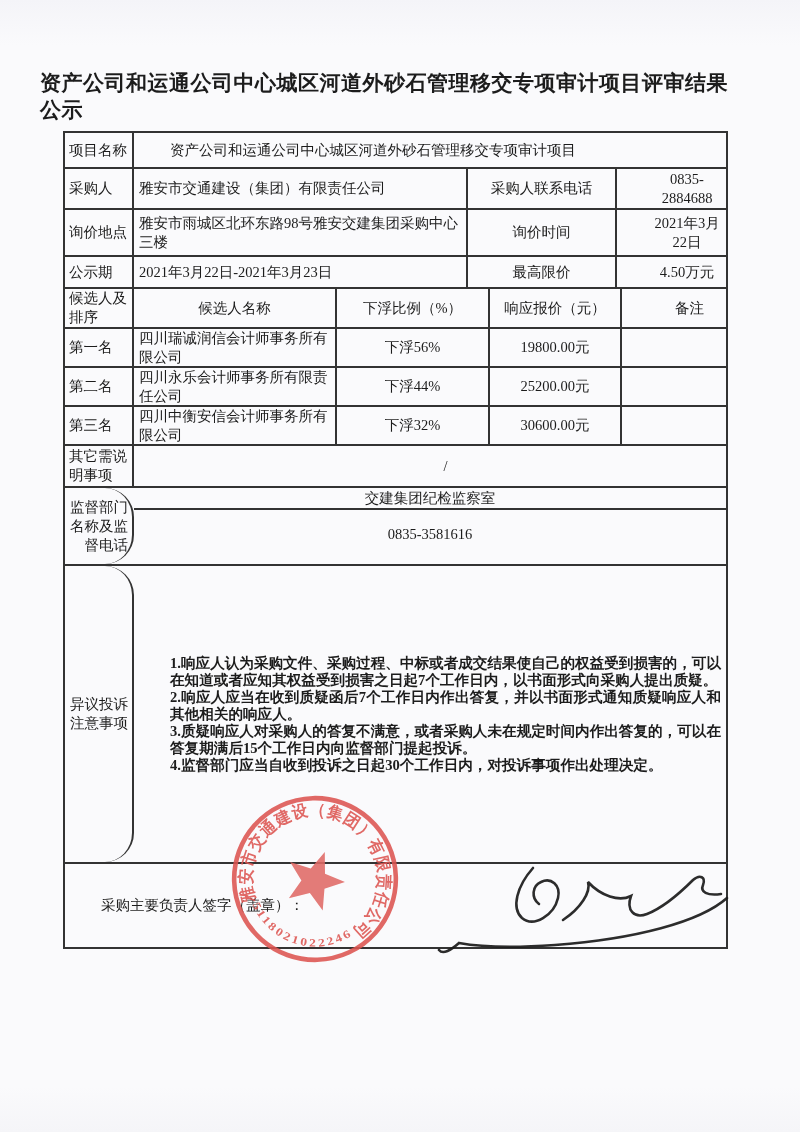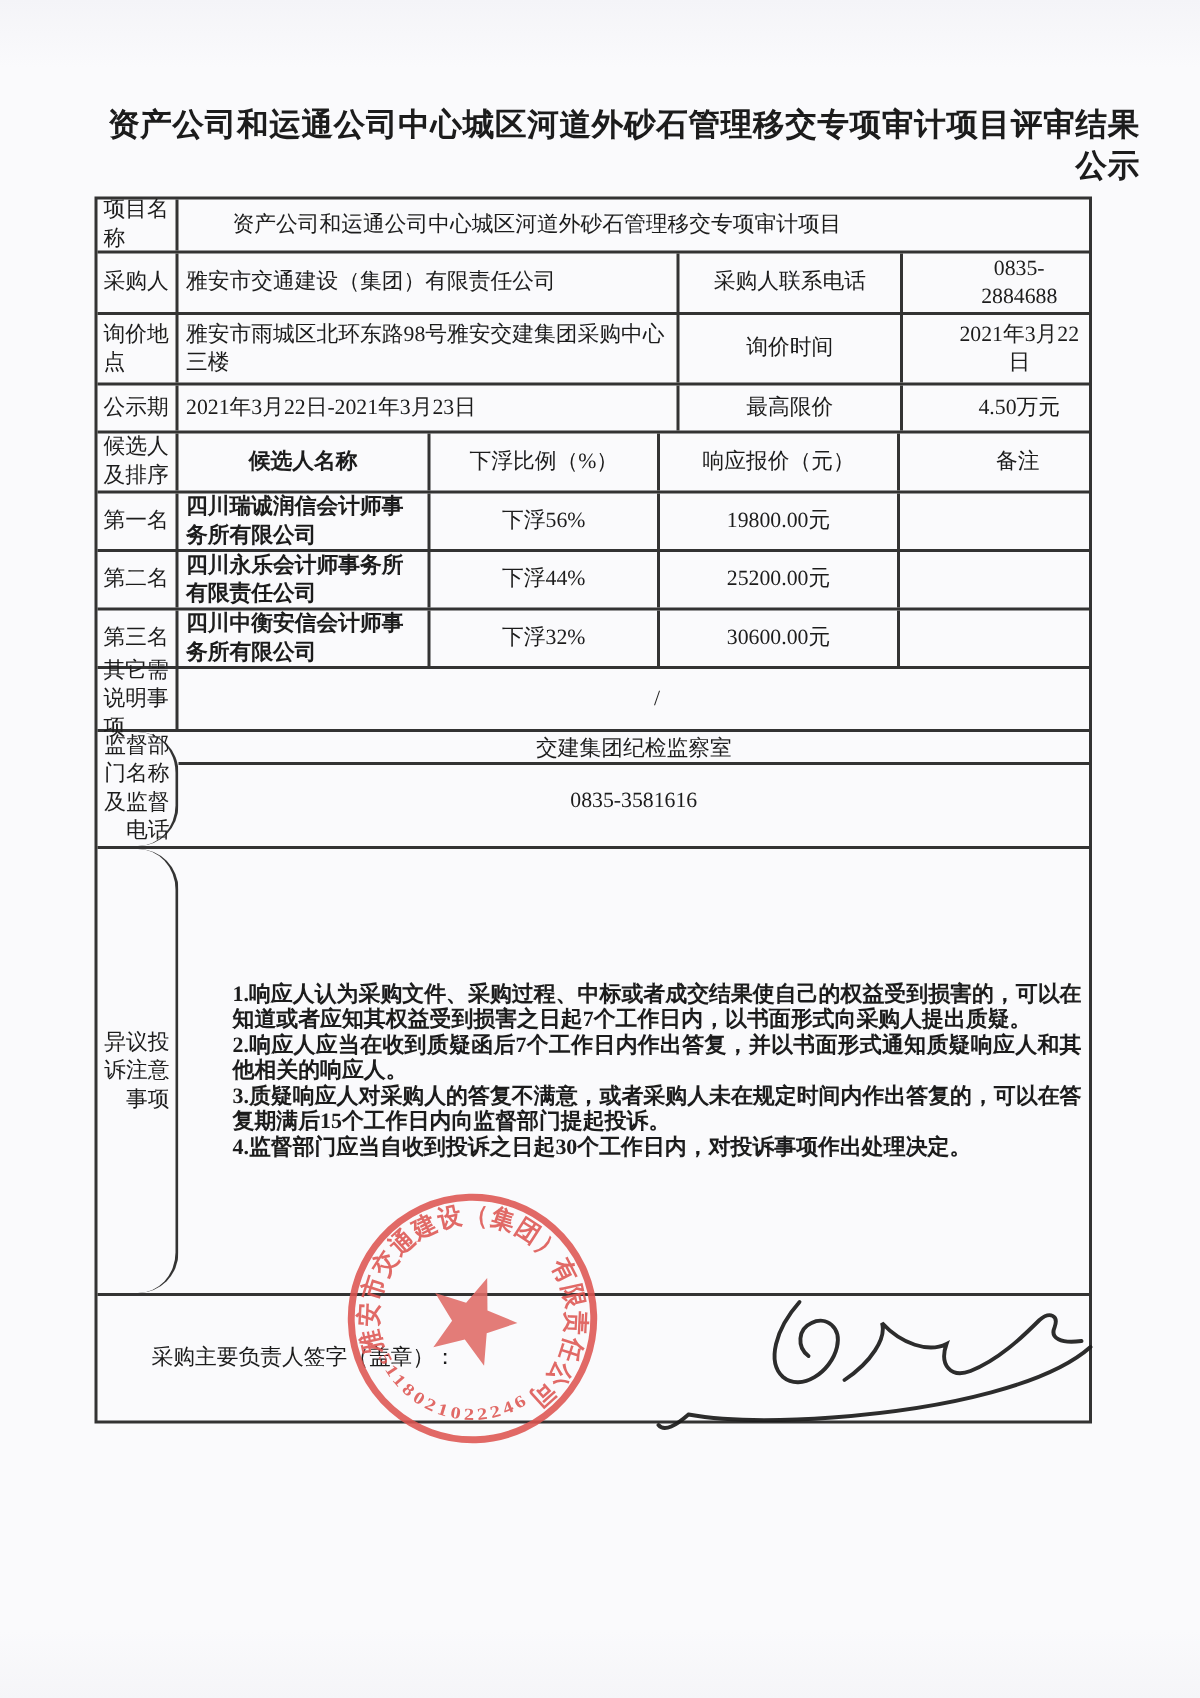--- a/index.html
+++ b/index.html
@@ -7,42 +7,42 @@
     width:800px;height:1132px;
     background:#f7f7fa;
     font-family:"Liberation Serif","DejaVu Serif",serif;
     color:#1c1c1c;
     -webkit-font-smoothing:antialiased;
   }
   .page{position:relative;width:800px;height:1132px;overflow:hidden;
     background:linear-gradient(180deg,#f4f4f8 0%,#fafafc 4%,#fafafc 96%,#f5f5f8 100%);}
   .title{
     position:absolute;top:70px;left:40px;width:720px;
-    text-align:right;font-size:21px;font-weight:700;line-height:27px;letter-spacing:.5px;
+    text-align:left;font-size:21px;font-weight:700;line-height:27px;letter-spacing:.5px;
   }
   .tbl{
     position:absolute;left:63px;top:131px;width:665px;
     box-sizing:border-box;border:2px solid #333;background:transparent;
   }
   .row{display:flex;border-bottom:2px solid #333;box-sizing:border-box;}
   .row:last-child{border-bottom:none;}
   .cell{
     box-sizing:border-box;border-right:2px solid #333;
     display:flex;align-items:center;
     padding:2px 5px;font-size:14.5px;line-height:19px;
   }
   .cell.last{border-right:none;flex:1;padding-left:36px;}
-  .lab{width:54px;padding:2px 4px;}
+  .lab{width:69px;padding:2px 4px;}
   .lab.ctr{justify-content:center;text-align:right;border-radius:29px;}
   .ctr{justify-content:center;text-align:center;}
   .w-val{width:334px;}
   .w-lab2{width:149px;}
-  .w-name{width:168px;font-weight:bold;}
+  .w-name{width:203px;}
   .w-ratio{width:153px;}
-  .w-price{width:160px;}
+  .w-price{width:132px;}
   
   .stack{flex:1;display:flex;flex-direction:column;}
   .sub{box-sizing:border-box;display:flex;align-items:center;justify-content:center;
        font-size:14.5px;}
   .sub1{height:22px;border-bottom:2px solid #333;}
   .sub2{height:48px;}
   
   .obj-cell{align-items:center;}
   .obj-text{width:100%;font-size:14.6px;line-height:17px;text-align:justify;font-weight:bold;}
   .obj-text div{margin:0;}

